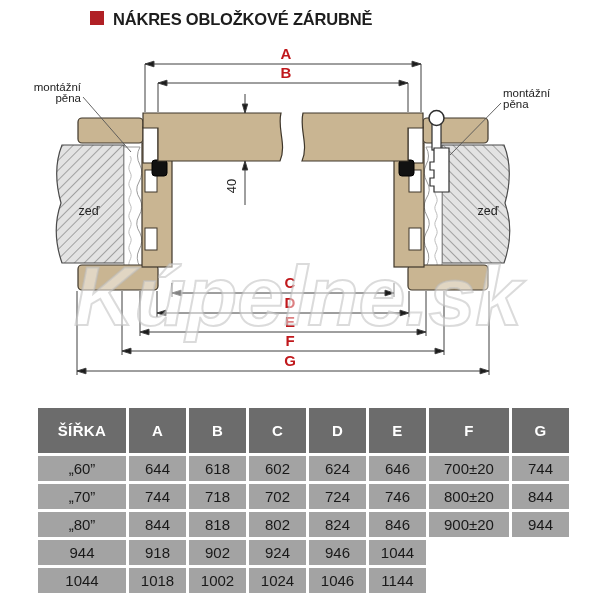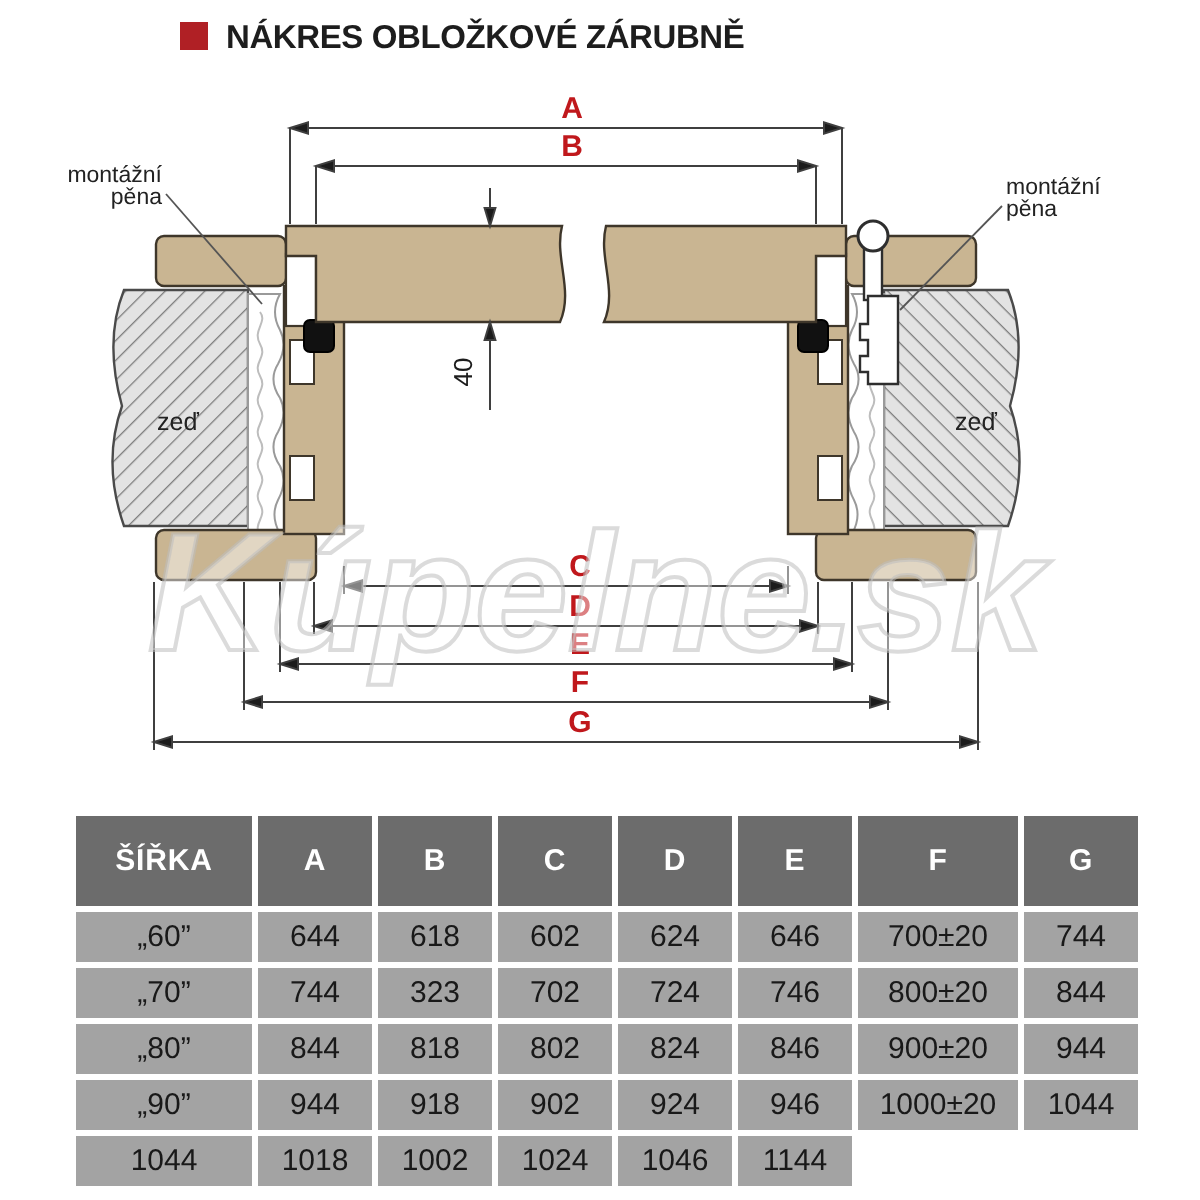--- a/index.html
+++ b/index.html
@@ -166,45 +166,43 @@
         <div class="td">618</div>
         <div class="td">602</div>
         <div class="td">624</div>
         <div class="td">646</div>
         <div class="td">700±20</div>
         <div class="td">744</div>
       </div>
       <div class="tr">
         <div class="td">„70”</div>
         <div class="td">744</div>
-        <div class="td">323</div>
+        <div class="td">718</div>
         <div class="td">702</div>
         <div class="td">724</div>
         <div class="td">746</div>
         <div class="td">800±20</div>
         <div class="td">844</div>
       </div>
       <div class="tr">
         <div class="td">„80”</div>
         <div class="td">844</div>
         <div class="td">818</div>
         <div class="td">802</div>
         <div class="td">824</div>
         <div class="td">846</div>
         <div class="td">900±20</div>
         <div class="td">944</div>
       </div>
       <div class="tr">
-        <div class="td">„90”</div>
         <div class="td">944</div>
         <div class="td">918</div>
         <div class="td">902</div>
         <div class="td">924</div>
         <div class="td">946</div>
-        <div class="td">1000±20</div>
         <div class="td">1044</div>
       </div>
       <div class="tr">
         <div class="td">1044</div>
         <div class="td">1018</div>
         <div class="td">1002</div>
         <div class="td">1024</div>
         <div class="td">1046</div>
         <div class="td">1144</div>
       </div>

